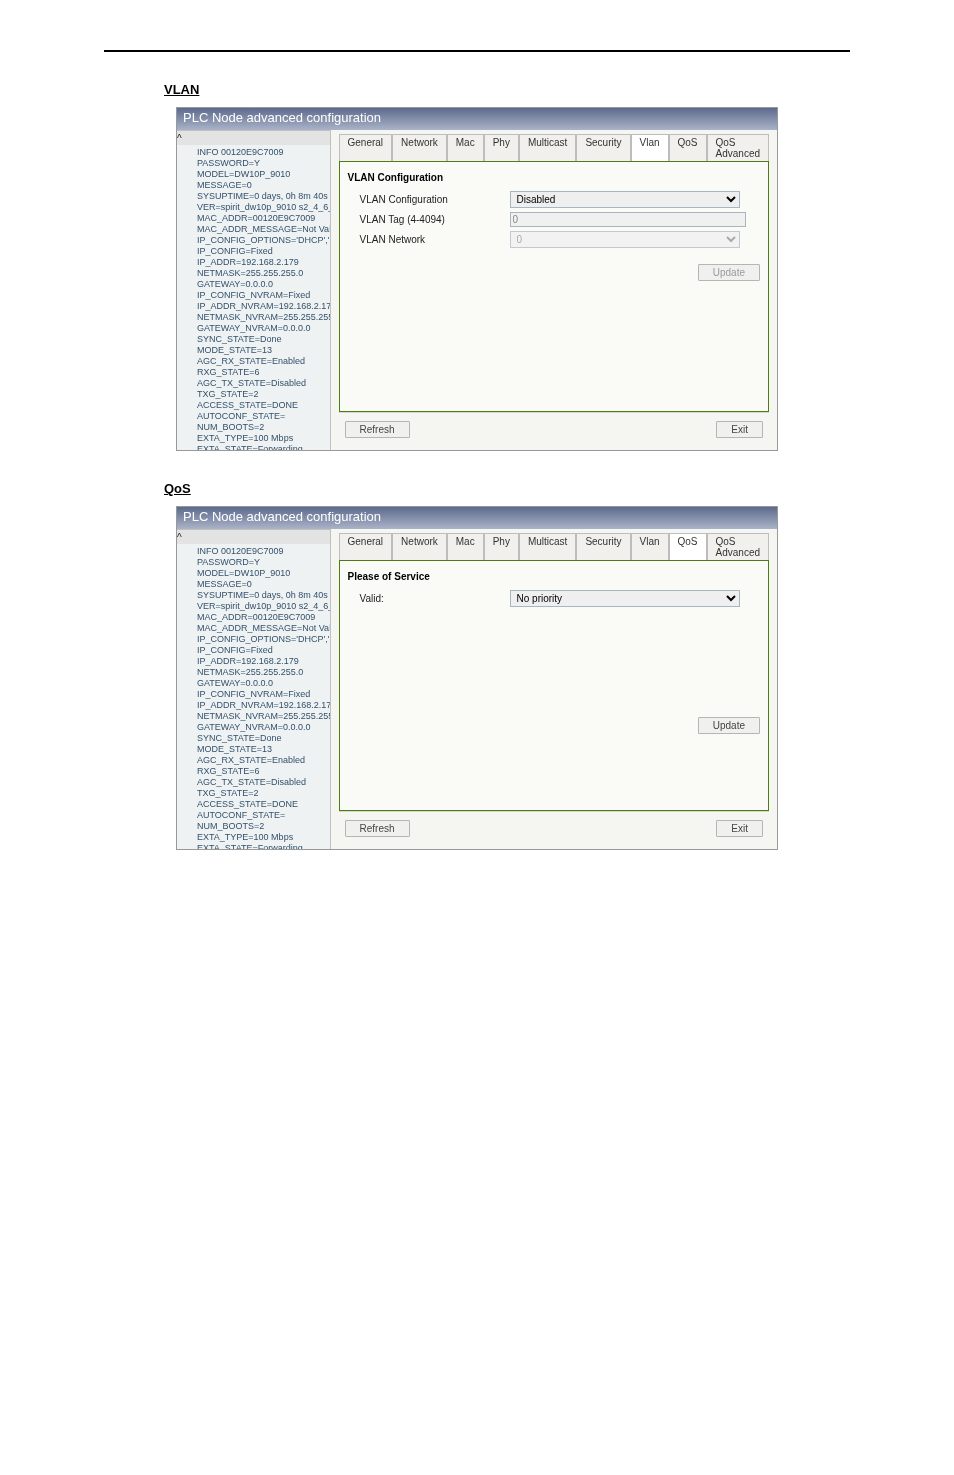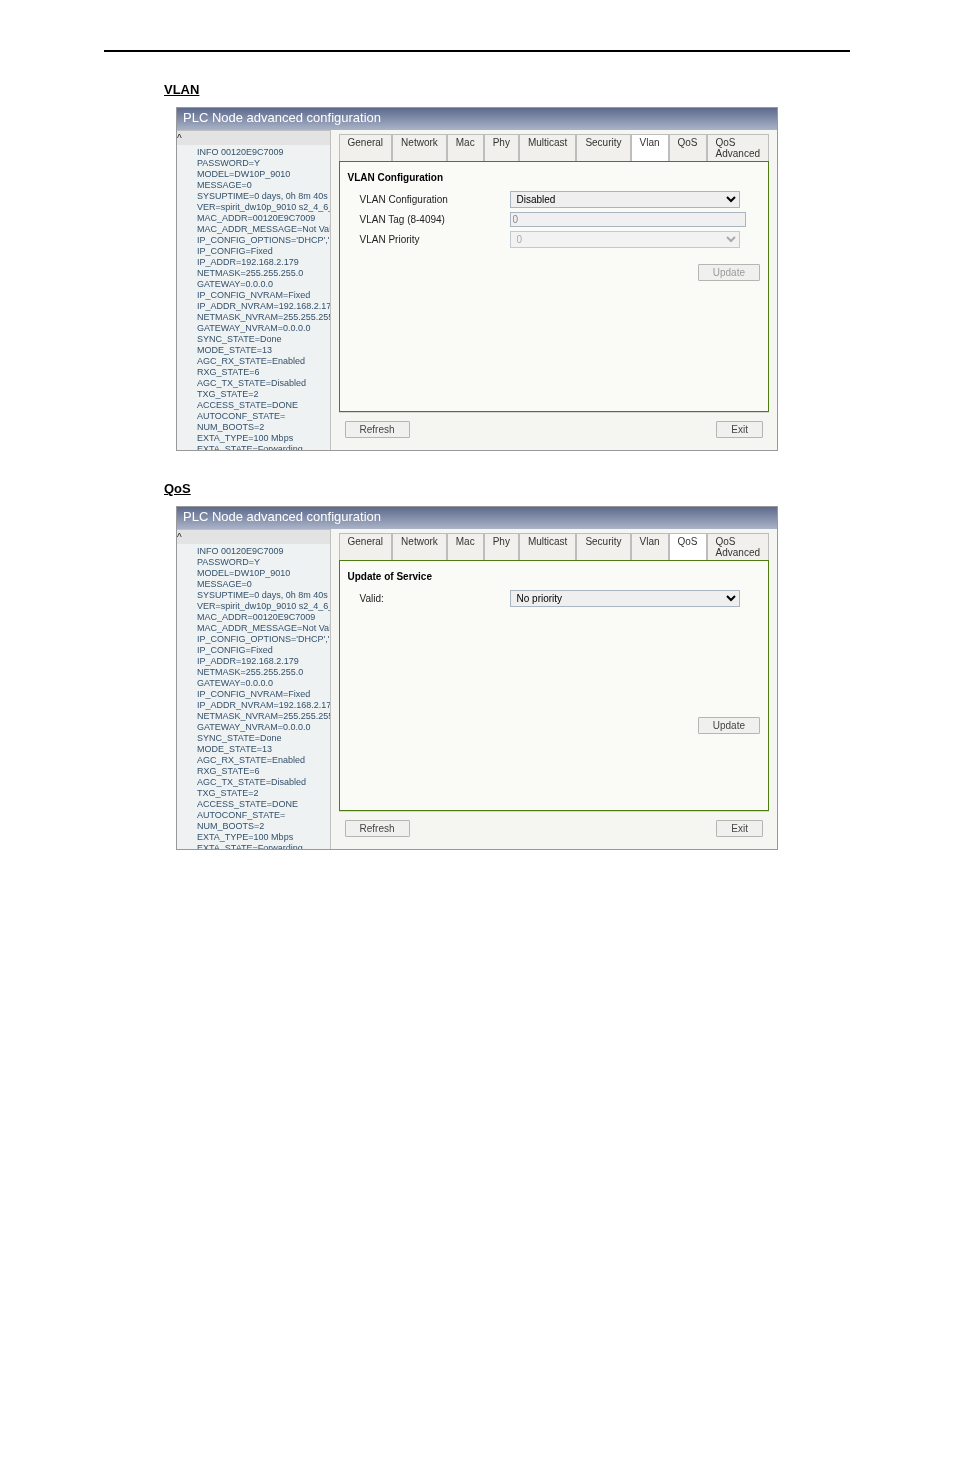--- a/index.html
+++ b/index.html
@@ -90,25 +90,25 @@
         <div class="tab">QoS</div>
         <div class="tab">QoS Advanced</div>
       </div>
       <div class="panel">
         <div class="grp-title">VLAN Configuration</div>
         <div class="row">
           <div class="lbl">VLAN Configuration</div>
           <div class="ctl"><select><option>Disabled</option></select></div>
         </div>
         <div class="row">
-          <div class="lbl">VLAN Tag (8-4094)</div>
+          <div class="lbl">VLAN Tag (4-4094)</div>
           <div class="ctl"><input type="text" disabled="" value="0" style=""></div>
         </div>
         <div class="row">
-          <div class="lbl">VLAN Priority</div>
+          <div class="lbl">VLAN Network</div>
           <div class="ctl"><select disabled=""><option>0</option></select></div>
         </div>
         <div class="update-row">
                 <button class="btn disabled">Update</button>
               </div>
       </div>
       <div class="bottom">
         <button class="btn">Refresh</button>
         <button class="btn">Exit</button>
       </div>
@@ -167,21 +167,21 @@
         <div class="tab">Network</div>
         <div class="tab">Mac</div>
         <div class="tab">Phy</div>
         <div class="tab">Multicast</div>
         <div class="tab">Security</div>
         <div class="tab">Vlan</div>
         <div class="tab active">QoS</div>
         <div class="tab">QoS Advanced</div>
       </div>
       <div class="panel">
-        <div class="grp-title">Update of Service</div>
+        <div class="grp-title">Please of Service</div>
         <div class="row">
           <div class="lbl">Valid:</div>
           <div class="ctl"><select><option>No priority</option></select></div>
         </div>
         <div class="update-row" style="margin-top:110px">
                 <button class="btn">Update</button>
               </div>
       </div>
       <div class="bottom">
         <button class="btn">Refresh</button>

